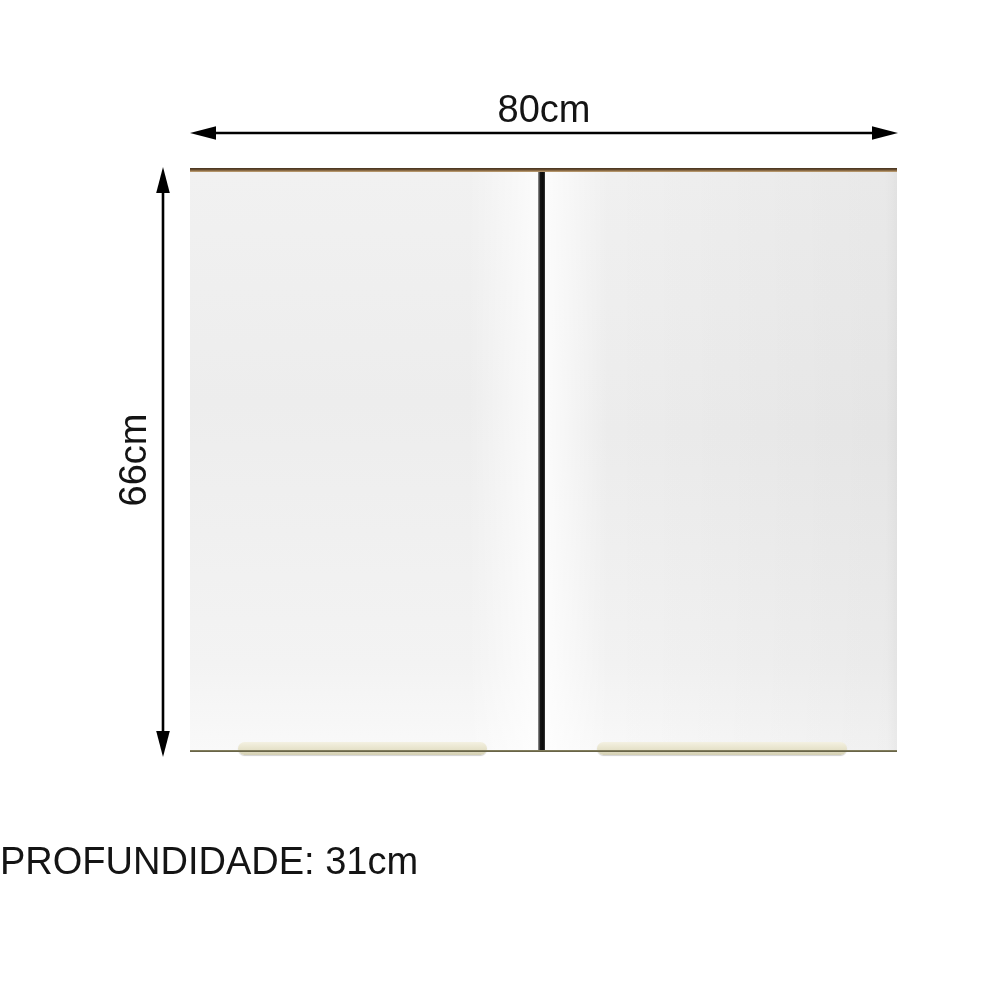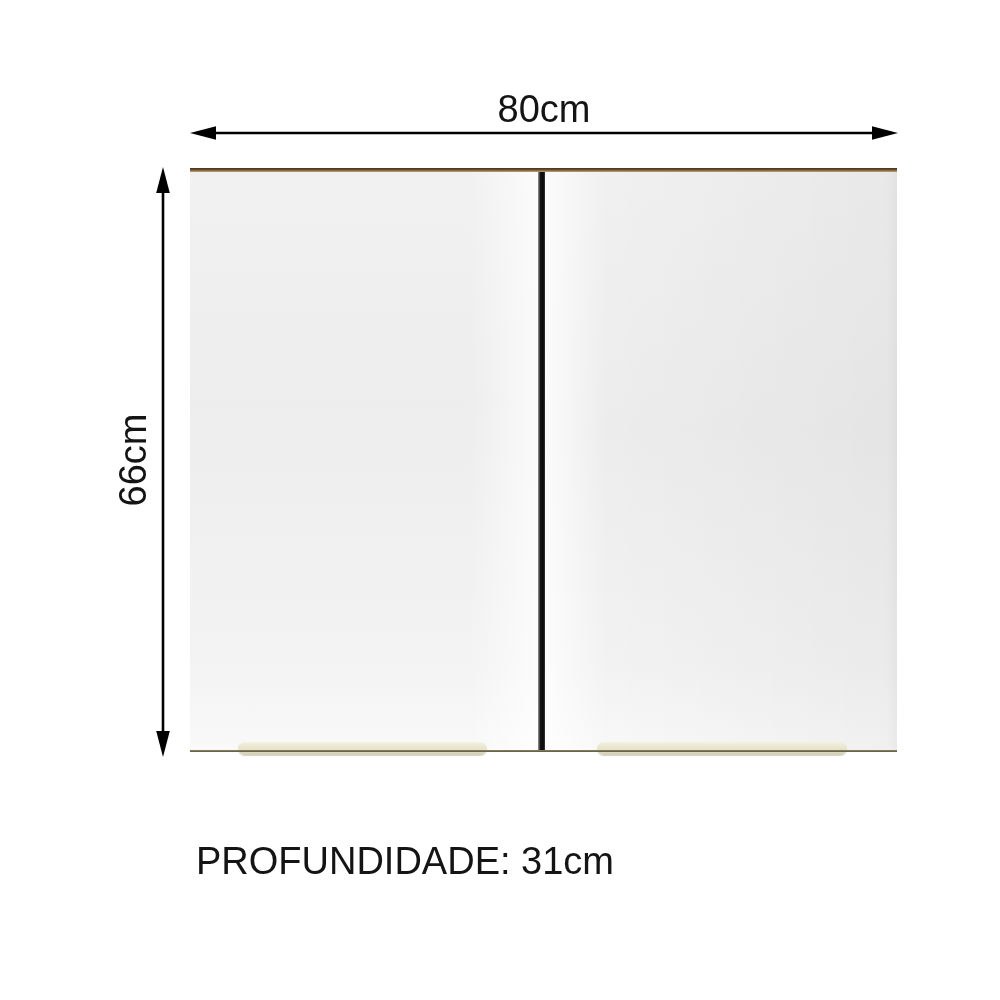--- a/index.html
+++ b/index.html
@@ -33,21 +33,21 @@
   .height-label {
     left: 133px;
     top: 460px;
     transform: translate(-50%, -50%) rotate(-90deg);
     transform-origin: center center;
   }
   .depth-label {
     left: 0;
     top: 842px;
     width: 810px;
-    text-align: center;
+    text-align: left;
   }
 
   
   .h-arrow-svg {
     position: absolute;
     left: 190px;
     top: 123px;
   }
   .v-arrow-svg {
     position: absolute;

